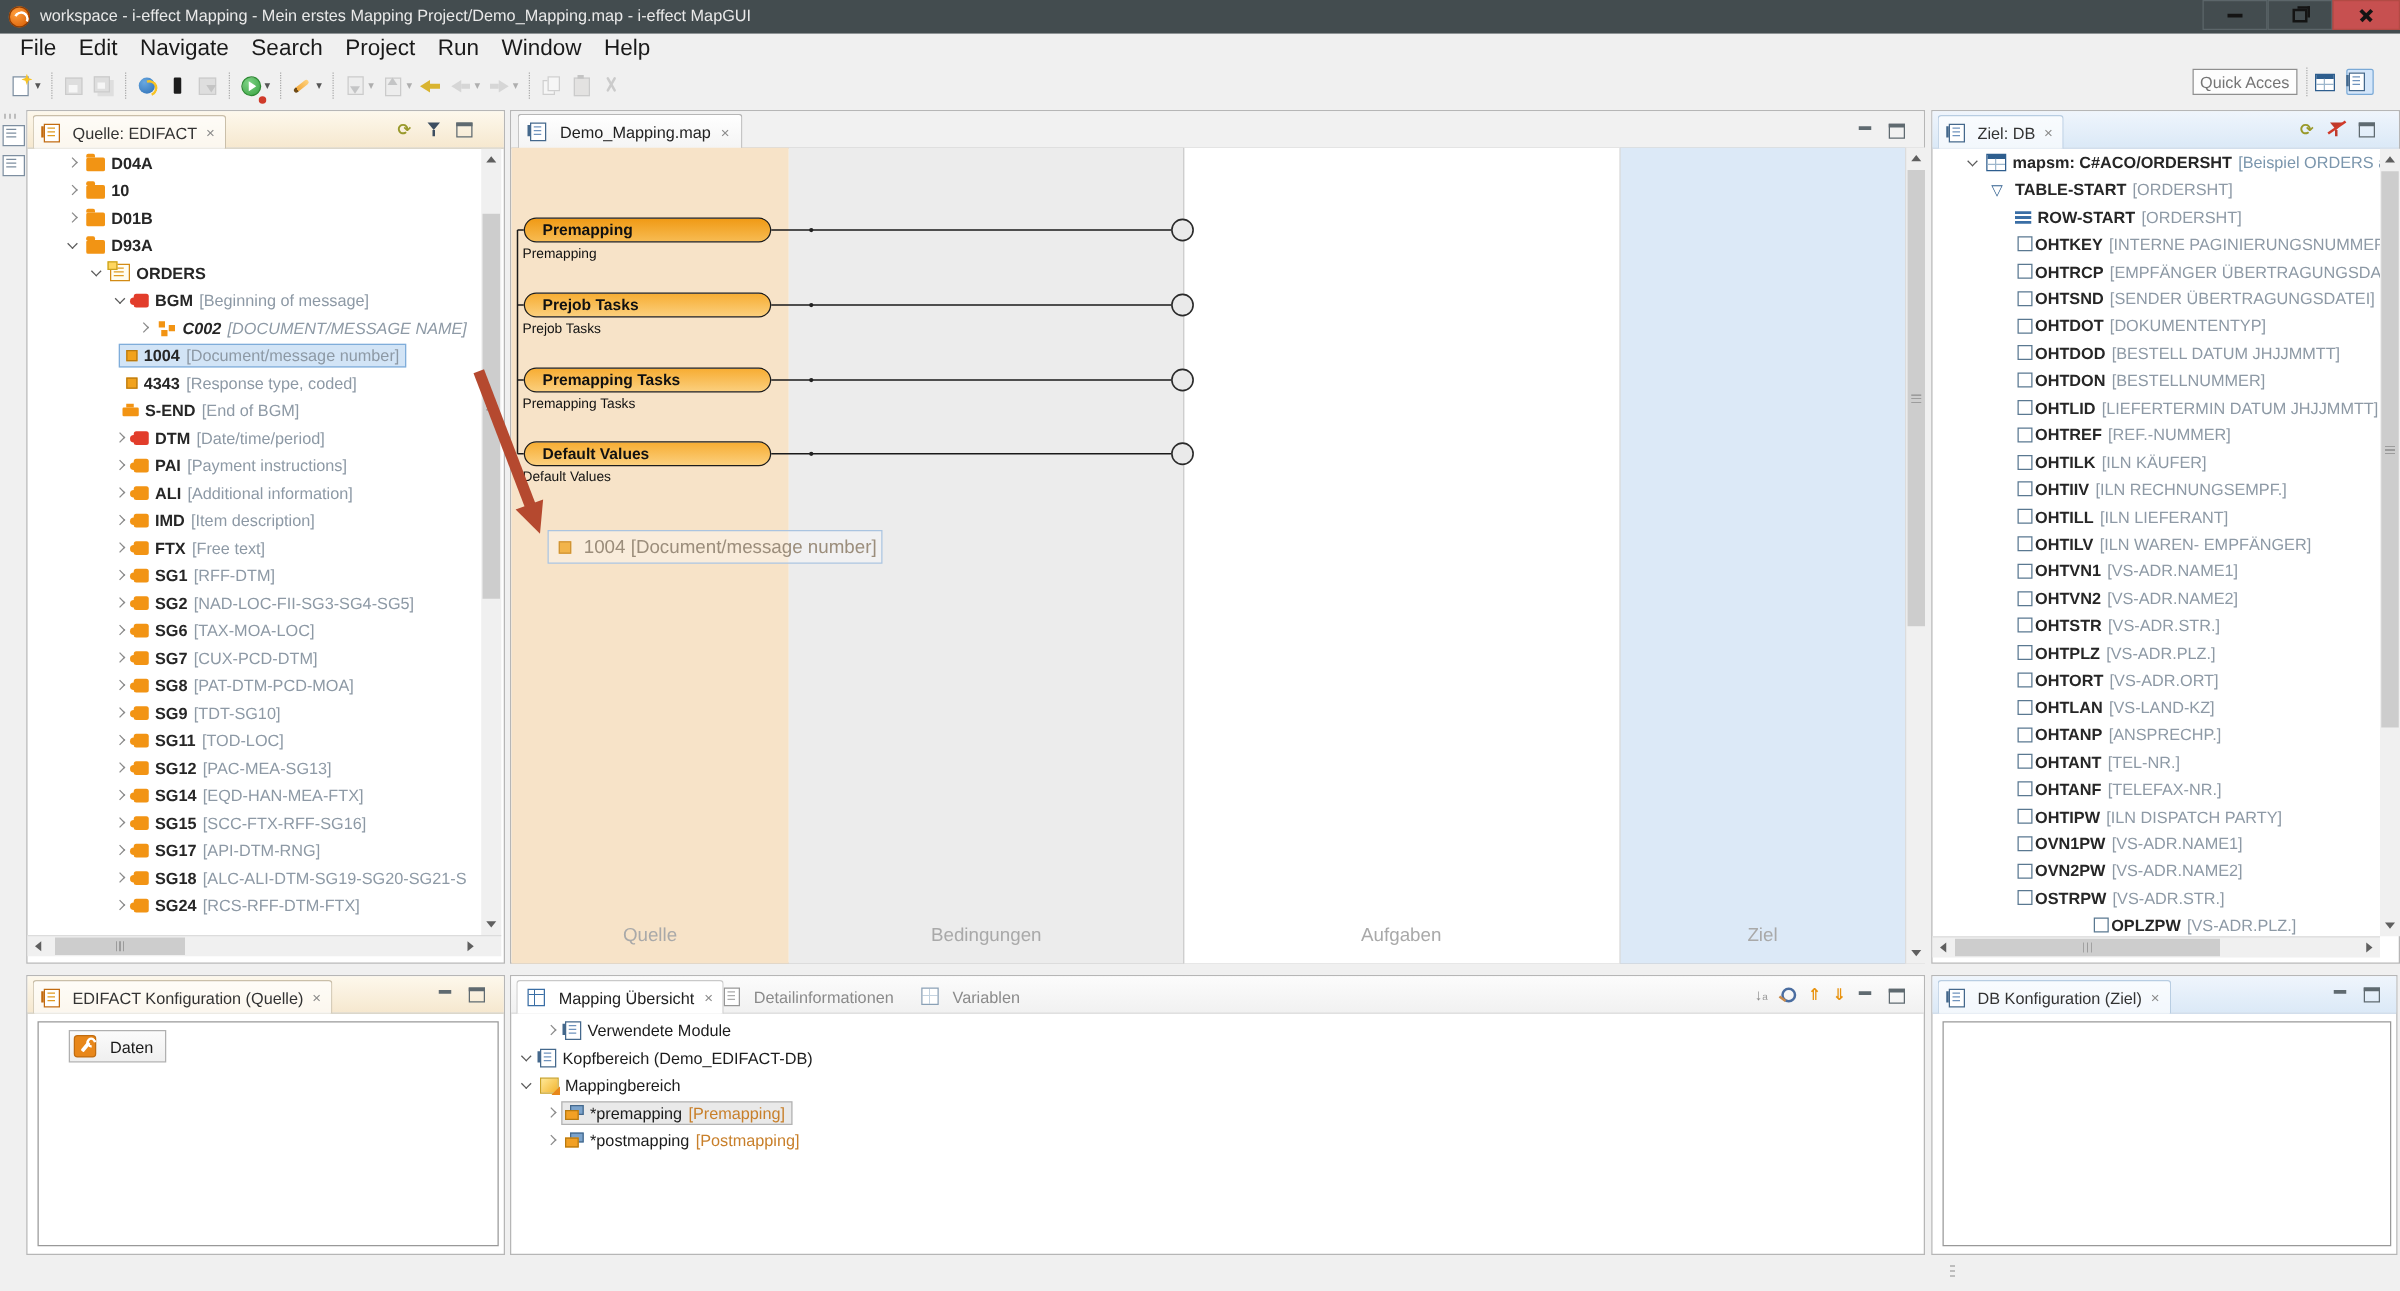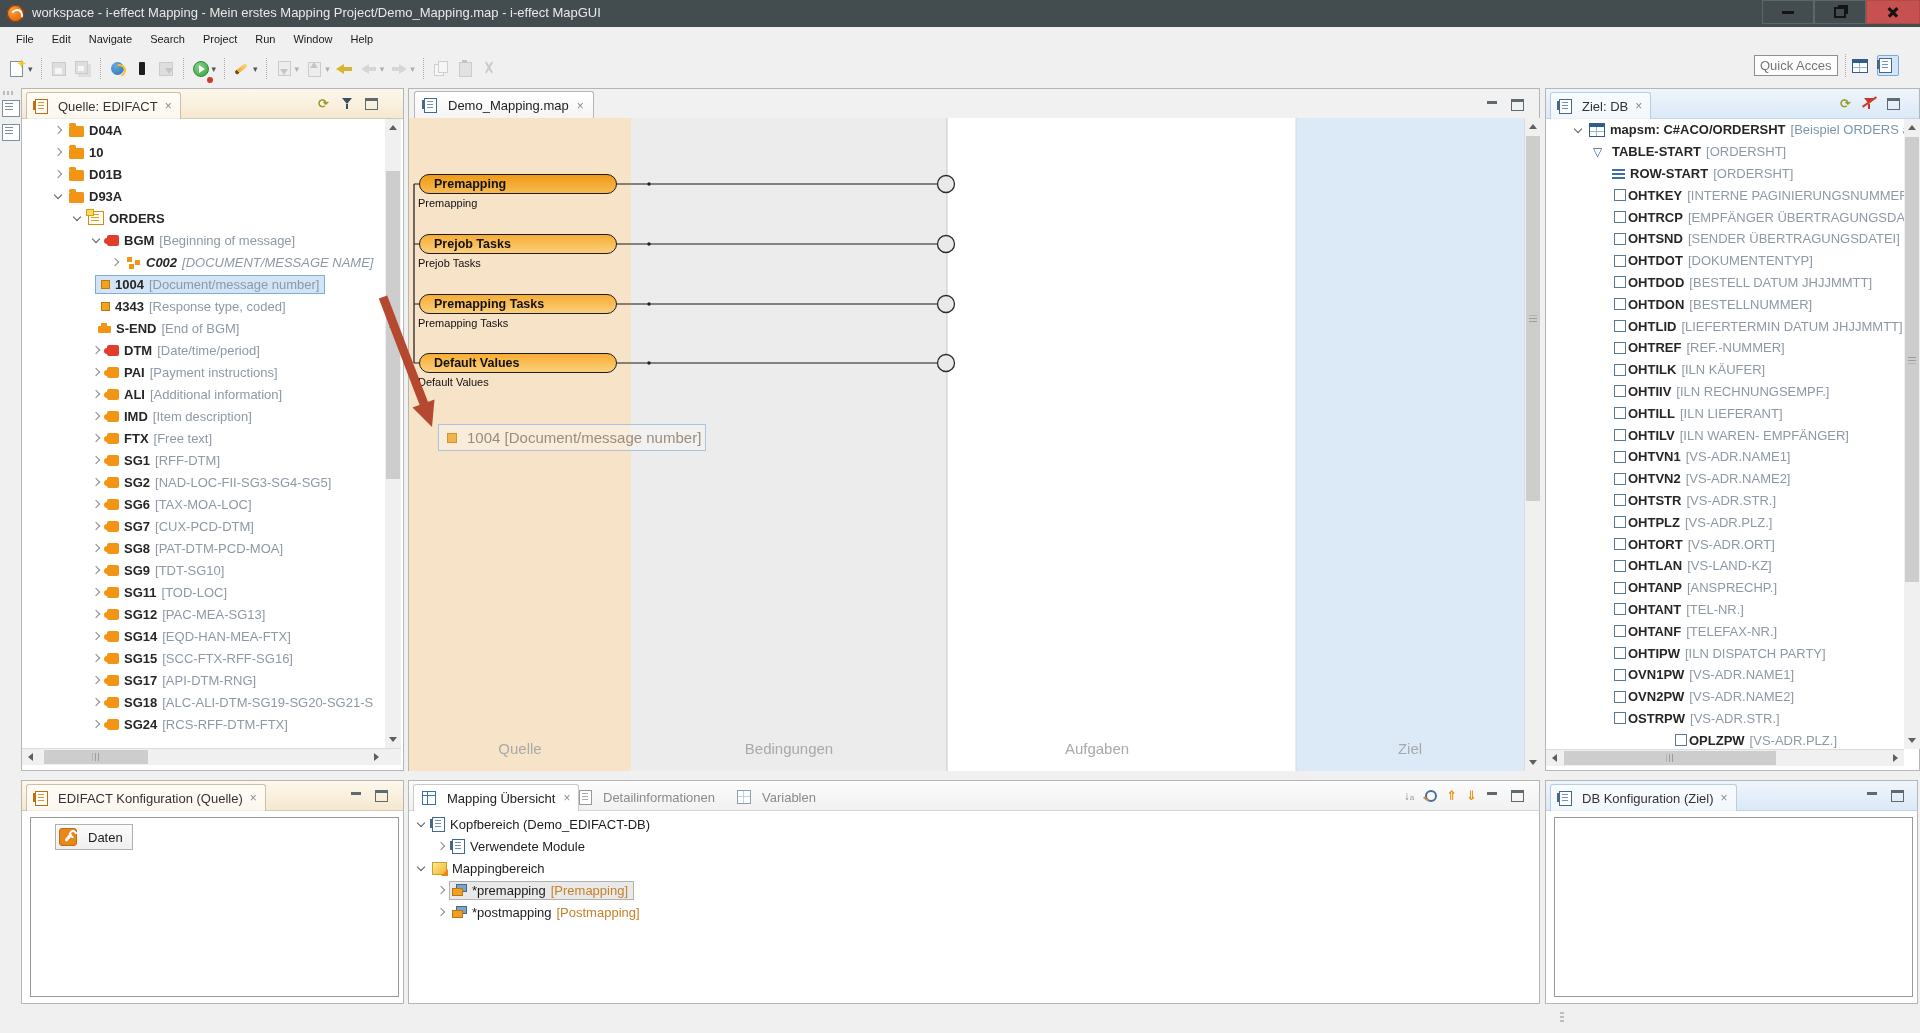--- a/index.html
+++ b/index.html
@@ -17,21 +17,21 @@
   #wb-min{left:1762px;width:52px}
   #wb-rest{left:1814px;width:52px}
   #wb-close{left:1866px;width:54px;background:#c75050;border-color:#b24a44}
   #wb-min i{display:block;width:12px;height:3px;background:#141414}
   #wb-rest i{display:block;width:8px;height:7px;border:2px solid #141414;position:relative}
   #wb-rest i::after{content:"";position:absolute;left:2px;top:-4px;width:8px;height:7px;border-top:2px solid #141414;border-right:2px solid #141414}
   #wb-close i{display:block;width:12px;height:12px;position:relative}
   #wb-close i::before,#wb-close i::after{content:"";position:absolute;left:0;top:5px;width:12px;height:2.5px;background:#141414}
   #wb-close i::before{transform:rotate(45deg)}#wb-close i::after{transform:rotate(-45deg)}
   
-  #menubar{left:0;top:27px;width:1920px;height:23px;background:#f0f0f0;display:flex;align-items:center;padding-left:7px;font-size:11px;color:#1a1a1a}
+  #menubar{left:0;top:27px;width:1920px;height:23px;background:#f0f0f0;display:flex;align-items:center;padding-left:7px;font-size:18px;color:#1a1a1a}
   .menu-item{padding:2px 9px;border-radius:2px}
   
   #toolbar{left:0;top:50px;width:1920px;height:37px;background:#f0f0f0;display:flex;align-items:center;padding-left:5px}
   .tb-item{display:inline-flex;align-items:center;padding:2px;margin:0 1px;border-radius:2px}
   .tb-item.disabled{opacity:.42;filter:grayscale(.9)}
   .tb-sep{border-left:1px dotted #a9a9a9;height:21px;margin:0 5px}
   .caret{font-size:9px;color:#555;margin-left:2px}
   .tbi{width:18px;height:17px;position:relative;display:inline-block}
   .tbi::before,.tbi::after{content:"";position:absolute}
   .tbi-new-wizard::before{left:2px;top:1px;width:11px;height:14px;background:#fff;border:1px solid #7d8ea0}
@@ -592,21 +592,21 @@
     <div class="pill-sub" style="top:199px">Premapping Tasks</div>
     <div class="pill" style="top:235px">Default Values</div>
     <div class="pill-sub" style="top:258px">Default Values</div>
     <div id="ghost">
       <span class="gsq"></span>
       <span>1004</span>&nbsp;
       <span>[Document/message number]</span>
     </div>
     <div class="collabel" style="left:111px">Quelle</div>
     <div class="collabel" style="left:380px">Bedingungen</div>
-    <div class="collabel" style="left:688px">Aufgaben</div>
+    <div class="collabel" style="left:712px">Aufgaben</div>
     <div class="collabel" style="left:1001px">Ziel</div>
   </div>
   <div class="sb" style="left:1115px;top:29px;width:16px;height:653px;border-left:1px solid #dcdcdc">
     <div class="sb-ar ar-up" style="left:4px;top:6px"></div>
     <div class="sb-th v" style="left:1px;top:18px;width:14px;height:365px"></div>
     <div class="sb-ar ar-dn" style="left:4px;bottom:6px"></div>
   </div>
 </div>
 
 <div class="abs panel" style="left:1545px;top:88px;width:375px;height:683px">
@@ -883,32 +883,32 @@
         <span style="position:absolute;left:2px;top:1px;width:8px;height:8px;border:2px solid #4a6da0;border-radius:50%"></span>
         <span style="position:absolute;left:0px;top:9px;width:6px;height:2px;background:#c98a4a;transform:rotate(35deg)"></span>
       </span>
       <span style="color:#e8920e;font-weight:bold;font-size:13px">⇑</span>
       <span style="color:#e8920e;font-weight:bold;font-size:13px">⇓</span>
       <span class="vico ico-minbar"></span>
       <span class="vico ico-maxbox"></span>
     </div>
   </div>
   <div class="tree abs" id="bc-tree" style="left:0;top:32px;width:1120px;height:190px">
+      <div class="trow" style="height: 22px; padding-left: 25px;">
+        <span class="chev collapsed"></span>
+        <span class="selbox">
+          <span class="tico ico-mapdoc"></span>
+          <span class="tname">Verwendete Module</span>
+        </span>
+      </div>
       <div class="trow" style="height: 22px; padding-left: 5px;">
         <span class="chev expanded"></span>
         <span class="selbox">
           <span class="tico ico-mapdoc"></span>
           <span class="tname">Kopfbereich (Demo_EDIFACT-DB)</span>
-        </span>
-      </div>
-      <div class="trow" style="height: 22px; padding-left: 25px;">
-        <span class="chev collapsed"></span>
-        <span class="selbox">
-          <span class="tico ico-mapdoc"></span>
-          <span class="tname">Verwendete Module</span>
         </span>
       </div>
       <div class="trow" style="height: 22px; padding-left: 5px;">
         <span class="chev expanded"></span>
         <span class="selbox">
           <span class="tico ico-mapping"></span>
           <span class="tname">Mappingbereich</span>
         </span>
       </div>
       <div class="trow sel" style="height: 22px; padding-left: 25px;">

